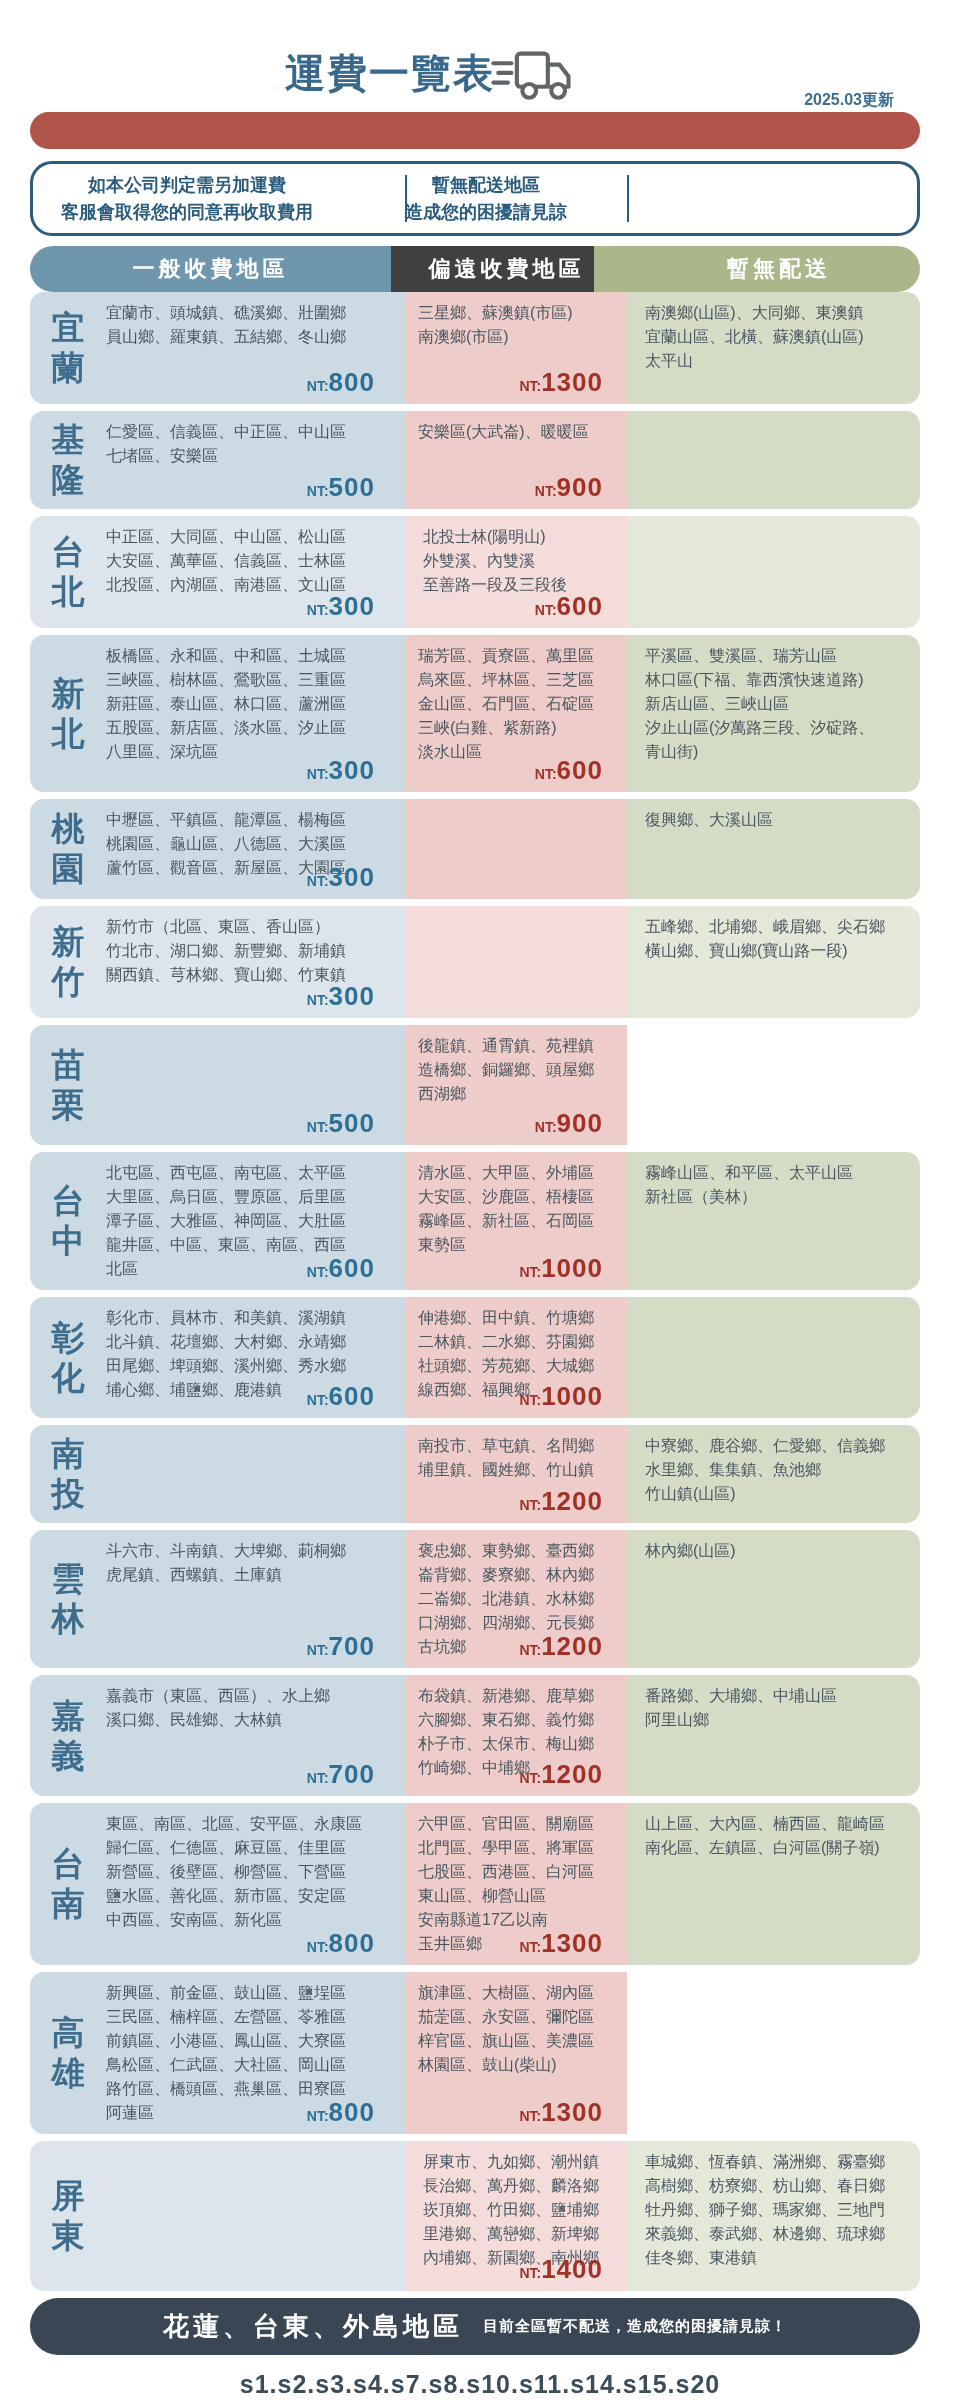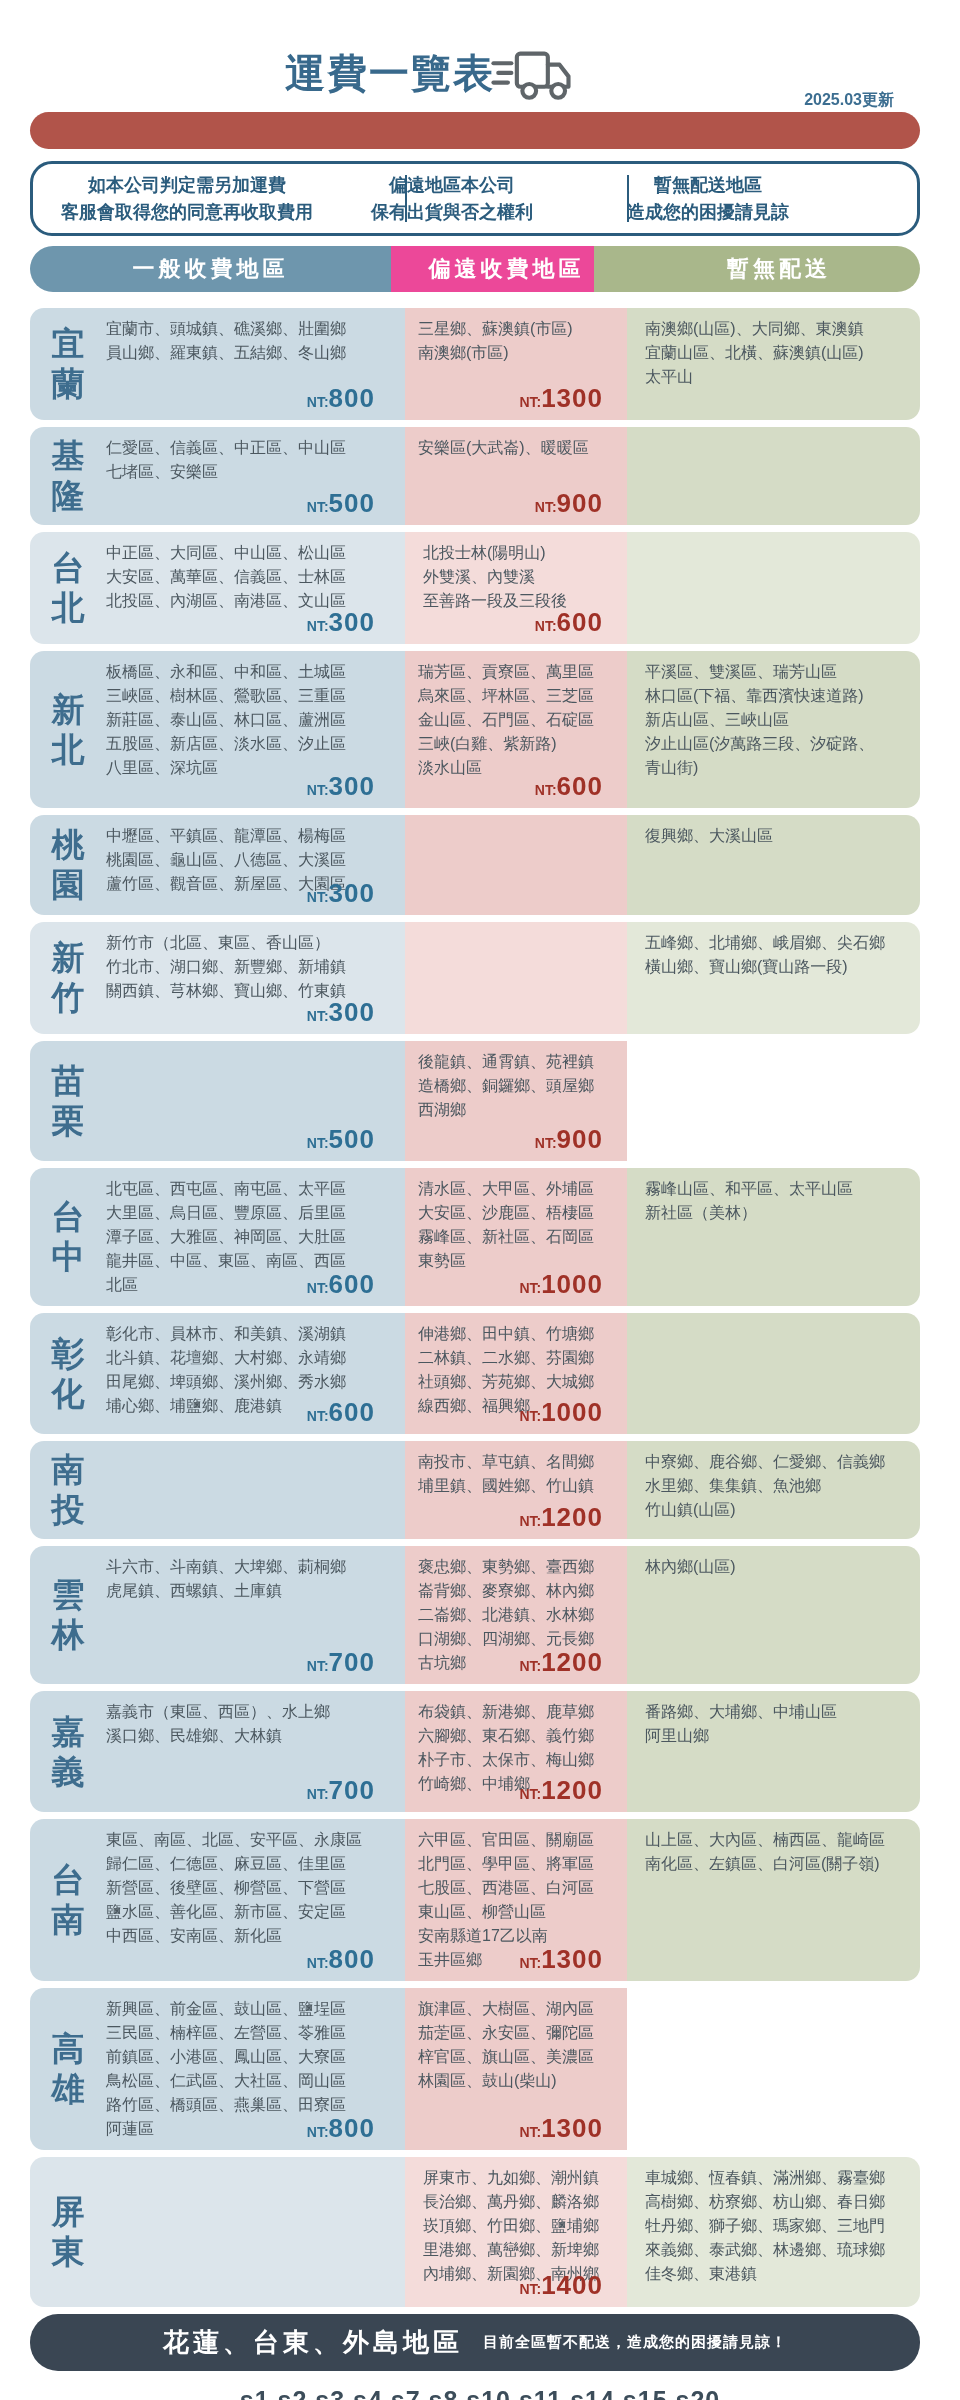--- a/index.html
+++ b/index.html
@@ -18,25 +18,25 @@
 
   
   .notice{box-sizing:border-box;border:3px solid #2b5c7d;border-radius:22px;height:75px;
           display:flex;align-items:center;position:relative;color:#2b5c7d;font-weight:bold;
           text-align:center;font-size:18px;line-height:27px;margin-bottom:10px;}
   .notice .seg1{width:308px;}.notice .seg2{width:222px;}.notice .seg3{width:290px;}
   .notice .vline{position:absolute;top:11px;bottom:11px;width:2px;background:#2b5c7d;}
   .notice .v1{left:372px;}.notice .v2{left:594px;}
 
   
-  .band{height:46px;border-radius:23px;overflow:hidden;display:flex;margin-bottom:16px;
+  .band{height:46px;border-radius:23px;overflow:hidden;display:flex;margin-bottom:0;
         color:#fff;font-weight:bold;font-size:22px;letter-spacing:4px;}
   .band .seg{display:flex;align-items:center;justify-content:center;}
   .band .bg{width:375px;background:#6e96ad;}
-  .band .br{width:182px;background:#ec4899;padding-left:28px;}
+  .band .br{width:182px;background:#404040;padding-left:28px;}
   .band .bn{width:293px;background:#a9b78b;padding-left:44px;}
 
   
   .row{display:flex;border-radius:14px;overflow:hidden;margin-bottom:7px;}
   .cell{box-sizing:border-box;position:relative;padding:9px 8px 9px 18px;}
   .cell.general{width:375px;padding-left:0;display:flex;}
   .cell.remote{width:222px;}
   .cell.nodeliver{width:293px;}
   .region-label{flex:0 0 76px;display:flex;flex-direction:column;align-items:center;
                 justify-content:center;color:#3e6d8e;font-weight:bold;font-size:33px;line-height:40px;}
@@ -94,24 +94,20 @@
   <div class="updated">2025.03更新</div>
 </div>
 
 <div class="redbar w"></div>
 
 <div class="notice w">
   <div class="seg1">
     <div>如本公司判定需另加運費</div>
     <div>客服會取得您的同意再收取費用</div>
   </div>
-  <div class="seg2">
-    <div>偏遠地區本公司</div>
-    <div>保有出貨與否之權利</div>
-  </div>
   <div class="seg3">
     <div>暫無配送地區</div>
     <div>造成您的困擾請見諒</div>
   </div>
   <div class="vline v1"></div>
   <div class="vline v2"></div>
 </div>
 
 <div class="band w">
   <div class="seg bg">一般收費地區</div>

